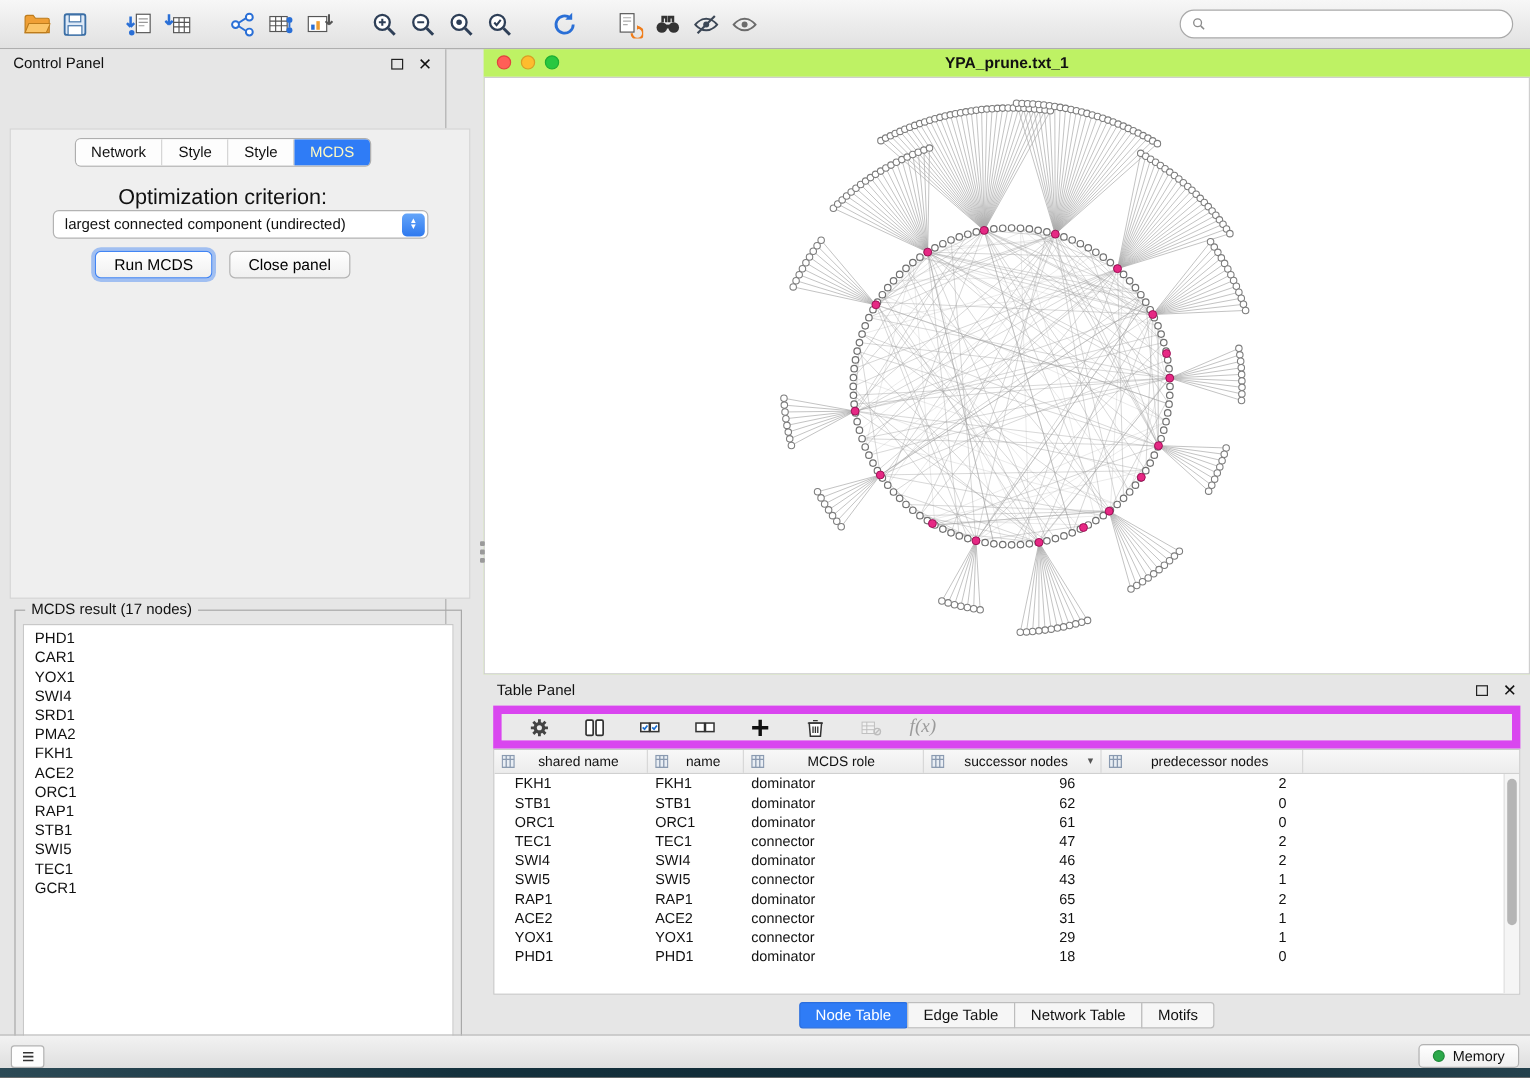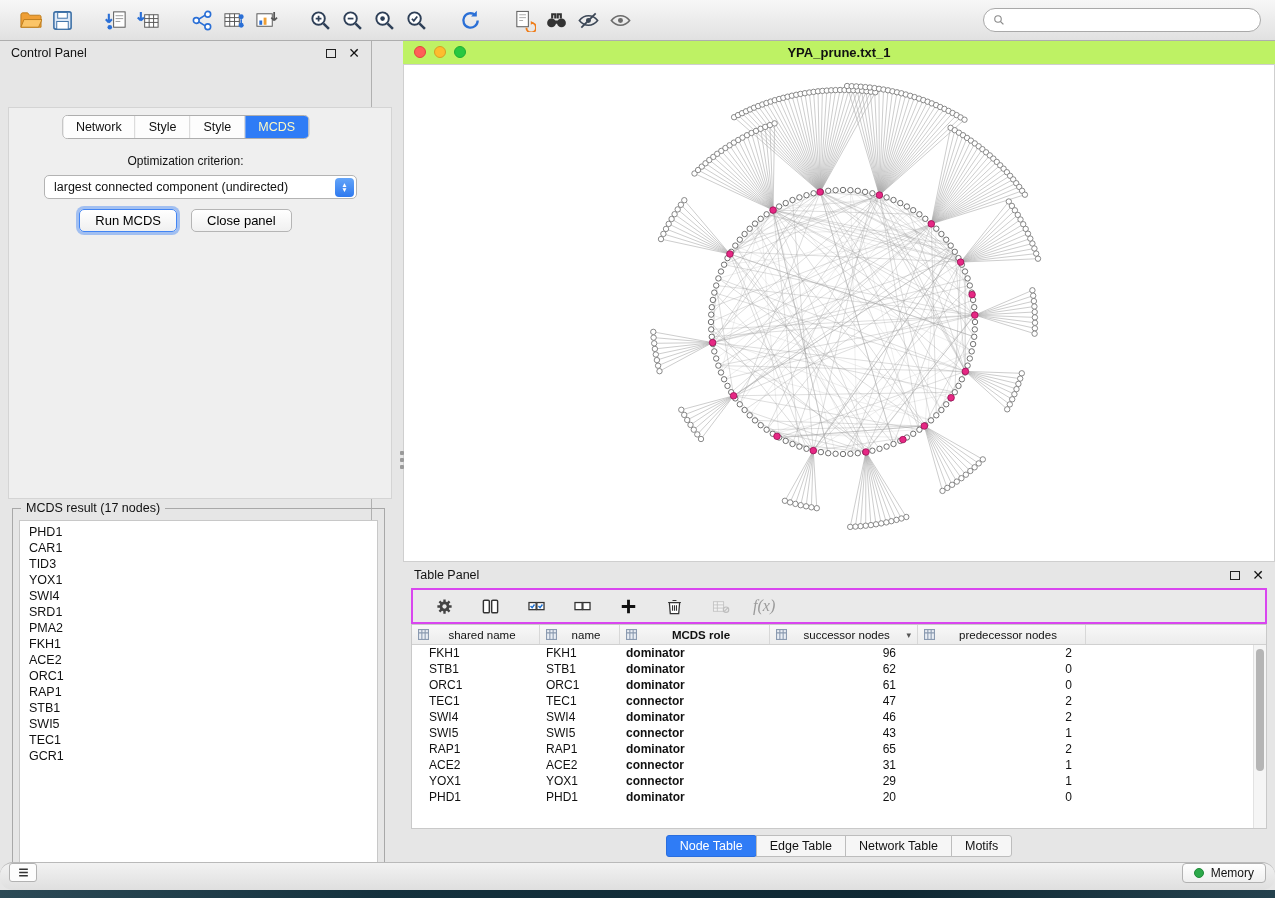--- a/index.html
+++ b/index.html
@@ -30,21 +30,21 @@
   
   .control-panel { position:absolute; left:0; top:41px; width:372px; height:821px;
     background:#e6e6e6; border-right:1px solid #b0b0b0; }
   .cp-body { position:absolute; left:8px; top:66px; width:384px; height:392px;
     background:#efefef; border:1px solid #d4d4d4; }
   .seg-control { position:absolute; left:50%; transform:translateX(-50%); top:74px; display:flex;
     border:1px solid #aeaeae; border-radius:5px; overflow:hidden; background:#fdfdfd; z-index:2; }
   .seg { padding:4px 13px; font-size:12.5px; border-right:1px solid #c9c9c9; background:#fdfdfd; }
   .seg:last-child { border-right:none; }
   .seg.active { background:#2f7cf6; color:#fef9c3; border-color:#2f7cf6; }
-  .opt-label { position:absolute; top:113px; left:0; right:0; text-align:center; font-size:12px; }
+  .opt-label { position:absolute; top:113px; left:0; right:0; text-align:center; font-size:18px; }
   .dropdown { position:absolute; top:134px; left:44px; width:313px; height:24px; background:#fff;
     border:1px solid #b3b3b3; border-radius:5px; display:flex; align-items:center; padding:0 2px 0 0; }
   .dropdown .val { flex:1; font-size:12.5px; padding:0 9px; white-space:nowrap; overflow:hidden; }
   .stepper { width:19px; height:19px; background:linear-gradient(#64a5f9,#2e79ef); border-radius:4px;
     color:#fff; display:flex; flex-direction:column; align-items:center; justify-content:center; }
   .stepper span { font-size:6.5px; line-height:5.5px; }
   .btn-row { position:absolute; top:168px; left:0; right:0; display:flex; justify-content:center; gap:14px; }
   .mac-btn { font-size:13px; padding:3px 15px; background:linear-gradient(#ffffff,#f0f0f0);
     border:1px solid #b5b5b5; border-radius:5px; }
   .mac-btn.focused { box-shadow:0 0 0 3px rgba(66,133,244,.45); border-color:#4285f4; }
@@ -65,52 +65,52 @@
   .tl { width:12px; height:12px; border-radius:50%; }
   .tl.red { background:#ff5f57; border:1px solid #e0443e; }
   .tl.yel { background:#febc2e; border:1px solid #d89e24; }
   .tl.grn { background:#28c840; border:1px solid #1eae33; }
   .net-canvas { position:absolute; left:0; top:23px; right:0; bottom:0; background:#fff; border:1px solid #cfcfcf; }
   .net-canvas svg { position:absolute; left:0; top:0; }
 
   
   .table-panel { position:absolute; left:403px; top:563px; width:872px; height:299px; background:#e6e6e6; }
   .tp-toolbar { position:absolute; left:8px; right:8px; top:25px; height:36px; background:#eaeaea;
-    border:2px solid #d946ef; display:flex; align-items:center; padding:0 18px; gap:20px; }
+    border:7px solid #d946ef; display:flex; align-items:center; padding:0 18px; gap:20px; }
   .tp-toolbar .tbtn { width:26px; height:26px; }
   .tp-toolbar svg { width:19px; height:19px; }
   .fx { font-family:"Liberation Serif","DejaVu Serif",serif; font-style:italic; font-size:16px; color:#9a9a9a; }
   .table-area { position:absolute; left:8px; right:8px; top:61px; bottom:33px; background:#fff;
     border:1px solid #c9c9c9; overflow:hidden; }
   .thead { display:flex; height:20px; background:linear-gradient(#f8f8f8,#ececec); border-bottom:1px solid #d0d0d0; }
   .th { display:flex; align-items:center; border-right:1px solid #d8d8d8; font-size:11.5px; padding:0 4px; }
   .th .hic { display:flex; margin-left:2px; }
   .th .hic svg { width:11px; height:11px; }
   .th .hlabel { flex:1; text-align:center; }
   .th .sort { font-size:9px; color:#555; margin-right:2px; }
-  .c0 { width:128px; } .c1 { width:80px; } .c2 { width:150px;font-weight:bold; } .c3 { width:148px;justify-content:flex-end; } .c4 { width:168px; }
+  .c0 { width:128px; } .c1 { width:80px; } .c2 { width:150px; } .c3 { width:148px;justify-content:flex-end; } .c4 { width:168px; }
   .th.fill { flex:1; border-right:none; }
   .tr { display:flex; height:16px; align-items:center; }
   .td { font-size:12px; padding:0 6px; white-space:nowrap; overflow:hidden; }
   .td.c0 { padding-left:17px; }
   .td.num { text-align:right; }
   .td.c3 { padding-right:22px; }
   .td.c4 { padding-right:14px; }
   .vscroll { position:absolute; right:0; top:20px; bottom:0; width:13px; background:#f5f5f5; border-left:1px solid #e2e2e2; }
   .vthumb { position:absolute; left:2px; right:2px; top:4px; height:122px; background:#b5b5b5; border-radius:5px; }
   .tp-tabs { position:absolute; left:0; right:0; bottom:5px; display:flex; justify-content:center; }
   .btab { font-size:12.5px; padding:3px 13px; border:1px solid #bdbdbd; background:#f6f6f6; margin-left:-1px; }
   .btab:first-child { border-radius:3px 0 0 3px; margin-left:0; }
   .btab:last-child { border-radius:0 3px 3px 0; }
   .btab.active { background:#2f7cf6; border-color:#2a6ede; color:#fff; border-radius:3px; }
 
   
   .statusbar { position:absolute; left:0; top:862px; width:100%; height:28px;
     background:linear-gradient(#f2f2f2,#dfdfdf); border-top:1px solid #b9b9b9;
-    display:flex; align-items:flex-start; padding:0 9px;border-radius:13px; }
+    display:flex; align-items:flex-end; padding:0 9px; }
   .sb-btn { width:28px; height:19px; border:1px solid #b2b2b2; border-radius:3px; background:#fdfdfd;
     display:flex; align-items:center; justify-content:center; }
   .memory-btn { margin-left:auto; display:flex; align-items:center; gap:7px; border:1px solid #b2b2b2;
     border-radius:4px; background:linear-gradient(#ffffff,#efefef); padding:2px 11px; font-size:12px; }
   .dot { width:10px; height:10px; border-radius:50%; background:#2ca94a; border:1px solid #1f8a39; }
   .desktop { position:absolute; left:0; top:890px; width:100%; height:8px;
     background:linear-gradient(90deg,#2c4a56,#14313d 30%,#0f2833 70%,#24414d); }
 </style>
 </head>
 <body>
@@ -273,21 +273,20 @@
     </div>
     <div class="btn-row">
       <button class="mac-btn focused">Run MCDS</button>
       <button class="mac-btn">Close panel</button>
     </div>
     <div class="groupbox">
       <span class="legend">MCDS result (17 nodes)</span>
       <div class="mcds-list">
           <div class="mcds-item">PHD1</div>
           <div class="mcds-item">CAR1</div>
-          <div class="mcds-item">TID3</div>
           <div class="mcds-item">YOX1</div>
           <div class="mcds-item">SWI4</div>
           <div class="mcds-item">SRD1</div>
           <div class="mcds-item">PMA2</div>
           <div class="mcds-item">FKH1</div>
           <div class="mcds-item">ACE2</div>
           <div class="mcds-item">ORC1</div>
           <div class="mcds-item">RAP1</div>
           <div class="mcds-item">STB1</div>
           <div class="mcds-item">SWI5</div>
@@ -1183,21 +1182,21 @@
             <div class="td c0">YOX1</div>
             <div class="td c1">YOX1</div>
             <div class="td c2">connector</div>
             <div class="td c3 num">29</div>
             <div class="td c4 num">1</div>
           </div>
           <div class="tr">
             <div class="td c0">PHD1</div>
             <div class="td c1">PHD1</div>
             <div class="td c2">dominator</div>
-            <div class="td c3 num">20</div>
+            <div class="td c3 num">18</div>
             <div class="td c4 num">0</div>
           </div>
         </div>
       <div class="vscroll">
           <div class="vthumb"></div>
         </div>
     </div>
     <div class="tp-tabs">
         <div class="btab active">Node Table</div>
         <div class="btab">Edge Table</div>

